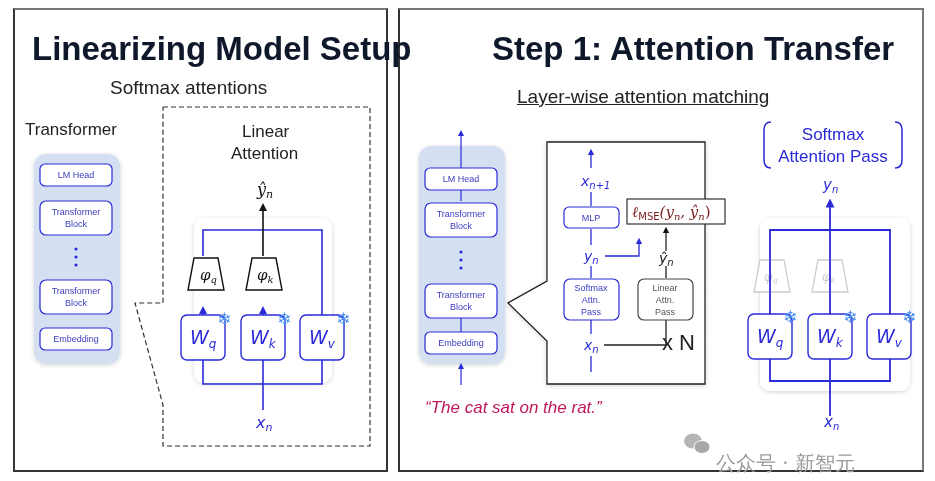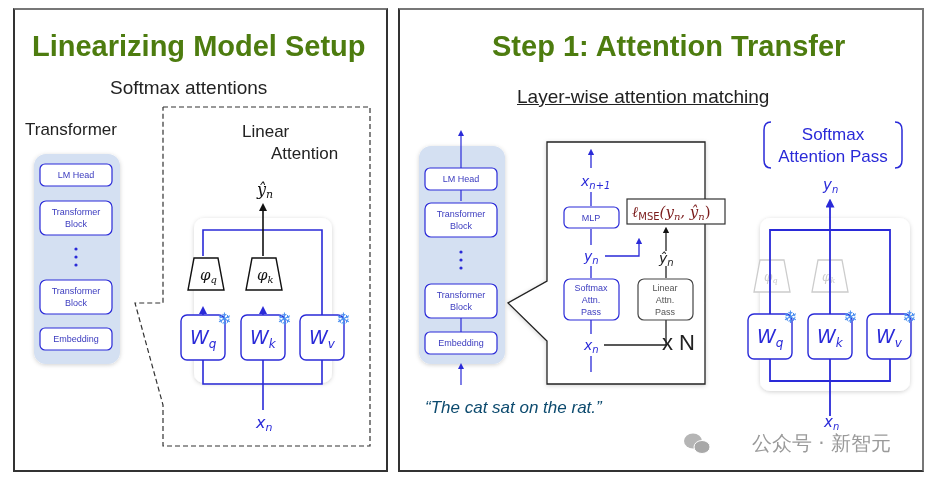--- a/index.html
+++ b/index.html
@@ -1,38 +1,38 @@
 <!DOCTYPE html>
 <html><head>
 <meta charset="utf-8">
 <style>
   html, body { margin:0; padding:0; background:#ffffff; }
   body { width:935px; height:481px; position:relative; overflow:hidden; font-family:"Liberation Sans", sans-serif; }
   .panel { position:absolute; border:2px solid #333; background:#fff; box-sizing:border-box; }
   #panel-left { left:13px; top:8px; width:375px; height:464px; border-top-color:#777; }
   #panel-right { left:398px; top:8px; width:526px; height:464px; border-top-color:#777; border-right-color:#777; }
-  .title { position:absolute; font-weight:bold; color:#4d7c0f; font-size:29px; white-space:nowrap; }
+  .title { position:absolute; font-weight:bold; color:#0f172a; font-size:33px; white-space:nowrap; }
   .subtitle { position:absolute; color:#222; font-size:19px; white-space:nowrap; }
   .label { position:absolute; color:#222; font-size:17px; white-space:nowrap; }
   svg { position:absolute; left:0; top:0; }
-  .watermark { position:absolute; left:683px; top:430px; font-size:20px; color:#9a9a9a; white-space:nowrap; font-family:"DejaVu Sans", sans-serif; display:flex; align-items:center; gap:6px;margin-left:36px; }
-  .quote { position:absolute; left:425px; top:398px; font-size:17px; color:#0c4a6e; font-style:italic; white-space:nowrap; }
+  .watermark { position:absolute; left:683px; top:450px; font-size:20px; color:#9a9a9a; white-space:nowrap; font-family:"DejaVu Sans", sans-serif; display:flex; align-items:center; gap:6px; }
+  .quote { position:absolute; left:425px; top:398px; font-size:17px; color:#be185d; font-style:italic; white-space:nowrap; }
   .xN { position:absolute; left:662px; top:330px; font-size:22px; color:#222; }
 </style>
 </head>
 <body>
 
 <div class="panel" id="panel-left"></div>
 <div class="panel" id="panel-right"></div>
 
 <div class="title" style="left:32px;top:30px;">Linearizing Model Setup</div>
 <div class="subtitle" style="left:110px;top:77px;">Softmax attentions</div>
 <div class="label" style="left:25px;top:120px;">Transformer</div>
 <div class="label" style="left:242px;top:122px;">Linear</div>
-<div class="label" style="left:231px;top:144px;margin-left:40px;">Attention</div>
+<div class="label" style="left:231px;top:144px;">Attention</div>
 
 <div class="title" style="left:492px;top:30px;">Step 1: Attention Transfer</div>
 <div class="subtitle" style="left:517px;top:86px;text-decoration:underline;">Layer-wise attention matching</div>
 
 <svg width="935" height="481" xmlns="http://www.w3.org/2000/svg">
   <defs>
     <marker id="arrB" viewBox="0 0 10 10" refX="5" refY="5" markerWidth="5" markerHeight="5" orient="auto">
         <path d="M0,0 L10,5 L0,10 z" fill="#2a2ad8"></path>
       </marker>
     <marker id="arrK" viewBox="0 0 10 10" refX="5" refY="5" markerWidth="5" markerHeight="5" orient="auto">

